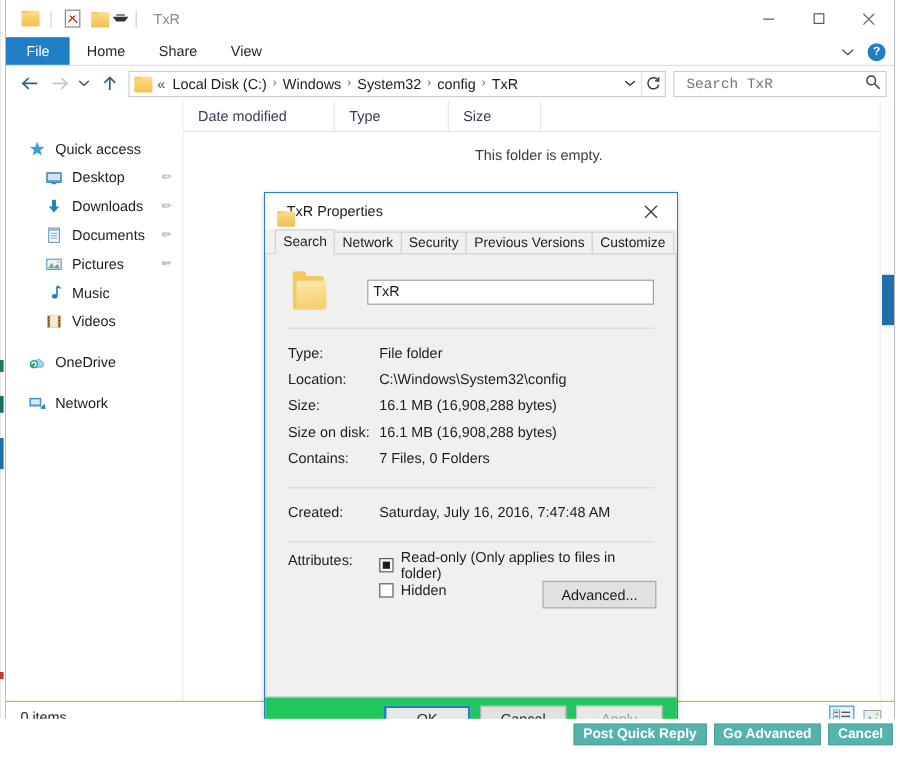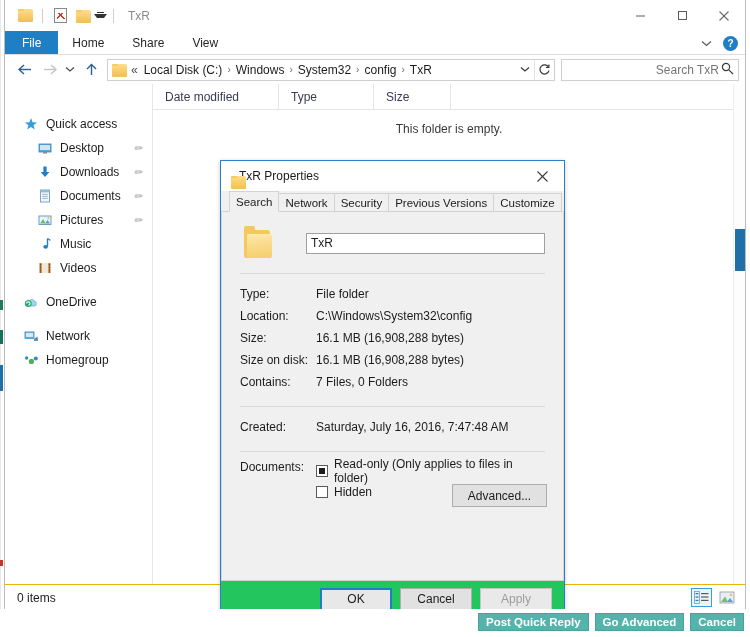--- a/index.html
+++ b/index.html
@@ -127,23 +127,22 @@
   .csep { color:#6c6c6c; font-size:10px; padding:0 2px; }
   .addr-caret { width:18px; display:flex;align-items:center;justify-content:center; color:#3a3a3a; font-size:9px;}
   .refresh { width:20px; display:flex;align-items:center;justify-content:center; color:#3a3a3a; border-left:1px solid #e2e2e2; height:20px;}
   .searchbox {
     width: 178px; height:22px; border:1px solid #cfcfcf; background:#fff;
     display:flex; align-items:center; margin-left:6px;
     padding: 0 4px 0 8px;
   }
   .searchbox input {
     border:none; outline:none; flex:1; font-size:12px; color:#b91c1c;
-    font-family:Liberation Sans, sans-serif; background:transparent;
+    font-family:Liberation Mono, monospace; background:transparent;
     min-width:0;
-    text-align:right;
   }
   .searchbox .mag { color:#3a3a3a; }
 
   
   .wbody { flex:1; display:flex; min-height:0; position:relative; }
 
   .navpane {
     width: 148px; flex:0 0 148px; background:#fff;
     border-right:1px solid #e6e6e6;
     padding-top: 28px;
@@ -280,21 +279,21 @@
   }
   .dbtn {
     width:72px; height:23px; border:1px solid #adadad; background:#e1e1e1;
     font-size:12px; color:#1c1c1c; font-family:"Liberation Sans", sans-serif;
   }
   .dbtn.focus { border:2px solid #1f7ec4; background:#e8e8e8; }
   .dbtn.disabled { color:#9d9d9d; background:#e9e9e9; border-color:#c4c4c4; }
 
   
   .forumbar {
-    position:absolute; left:0; right:0; bottom:2px; height:26px;
+    position:absolute; left:0; right:0; bottom:12px; height:26px;
     display:flex; align-items:center; justify-content:flex-end;
     padding-right:6px; gap:6px; background:#ffffff;
     z-index: 60;
   }
   .fbtn {
     height:18px; padding: 0 7px; background:#56b3ab;
     color:#ffffff; font-size:11.5px; font-weight:bold;
     display:flex; align-items:center; border:1px solid #4aa39b;
     font-family:"Liberation Sans", sans-serif;
   }
@@ -554,30 +553,20 @@
           <svg width="15" height="14" viewBox="0 0 15 14">
               <rect x="1" y="3" width="9" height="6.3" fill="#68b4e4" stroke="#3c7fae" stroke-width="0.8"></rect>
               <rect x="1.9" y="3.9" width="7.2" height="4" fill="#d4ecfa"></rect>
               <path d="M9.5 10.6 L13.6 7.5 L13.6 10.8 Z" fill="#3c7fae"></path>
               <rect x="10" y="10.4" width="4" height="1.4" fill="#3c7fae"></rect>
             </svg>
         </span>
         <span class="nav-label">Network</span>
       </div>
 
-      <div class="nav-item">
-        <span class="ico">
-          <svg width="15" height="14" viewBox="0 0 15 14">
-              <circle cx="2.6" cy="5" r="1.7" fill="#2d8ac4"></circle>
-              <circle cx="7.4" cy="8.4" r="2.6" fill="#4fb05a"></circle>
-              <circle cx="11.8" cy="5.4" r="2" fill="#2d8ac4"></circle>
-            </svg>
-        </span>
-        <span class="nav-label">Homegroup</span>
-      </div>
     </div>
 
     <div class="listarea">
       <div class="colhdr">
         <div class="col date">
           <span>Date modified</span>
         </div>
         <div class="col type">
           <span>Type</span>
         </div>
@@ -688,21 +677,21 @@
       <div class="prow">
         <div class="plabel">Created:</div>
         <div class="pval">Saturday, July 16, 2016, 7:47:48 AM</div>
       </div>
     </div>
 
     <div class="hr"></div>
 
     <div class="attr-wrap">
       <div class="attrrow">
-        <div class="plabel">Documents:</div>
+        <div class="plabel">Attributes:</div>
         <div style="flex:1;">
           <div class="cbline">
             <span class="cb">
                 <span class="fill"></span>
               </span>
             <span>Read-only (Only applies to files in folder)</span>
           </div>
           <div style="display:flex;align-items:flex-start;">
             <div class="cbline">
               <span class="cb"></span>

